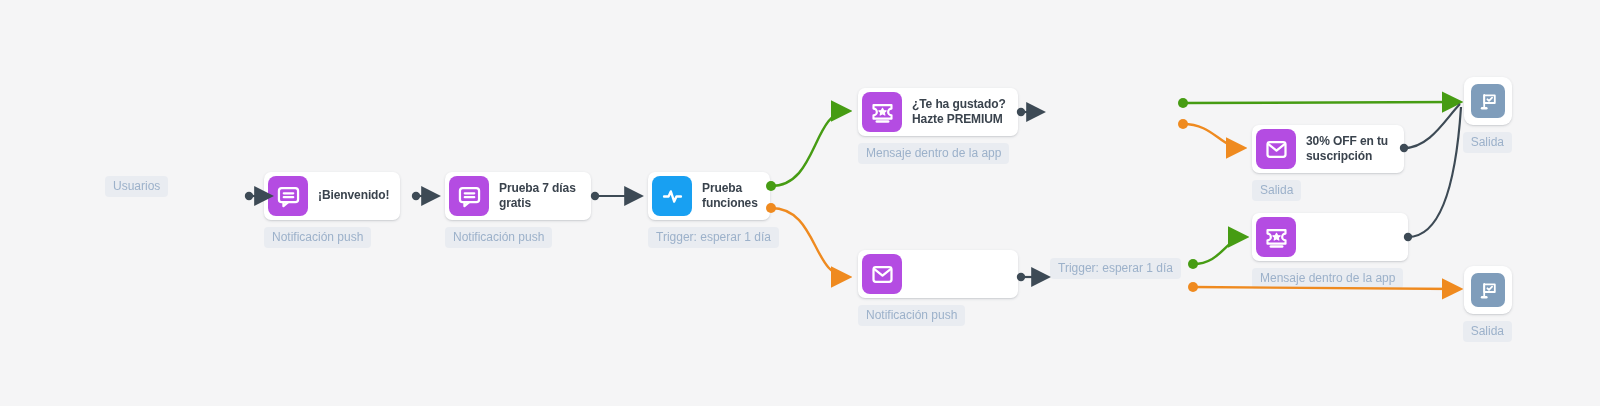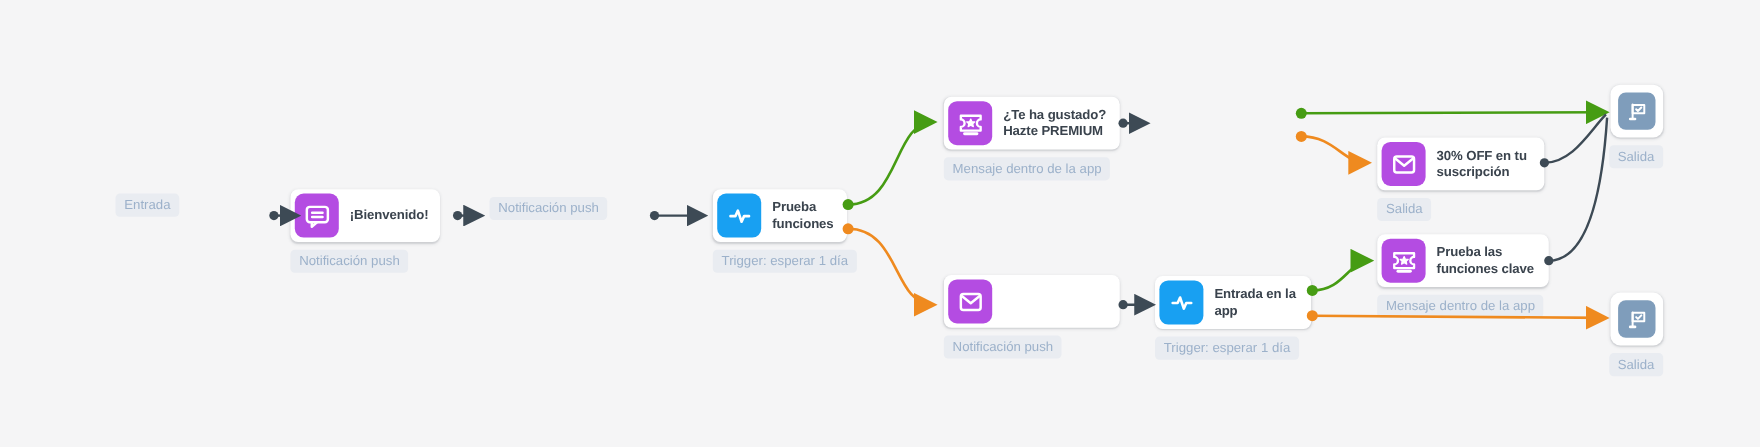--- a/index.html
+++ b/index.html
@@ -91,38 +91,48 @@
 
     <circle cx="771" cy="186" r="5" fill="#469c13"></circle>
     <circle cx="771" cy="208" r="5" fill="#ef8a1f"></circle>
     <circle cx="1183" cy="103" r="5" fill="#469c13"></circle>
     <circle cx="1183" cy="124" r="5" fill="#ef8a1f"></circle>
     <circle cx="1193" cy="264" r="5" fill="#469c13"></circle>
     <circle cx="1193" cy="287" r="5" fill="#ef8a1f"></circle>
   </svg>
 
   <div class="node" style="left:105px;top:169px;width:140px">
-    <span class="tag">Entrada</span>
+    <span class="tag">Usuarios</span>
   </div>
 
   <div class="node" style="left:264px;top:172px;width:136px">
     <div class="card">
       <span class="icon icon--push">
         <svg viewBox="0 0 24 24" fill="none" stroke="#fff" stroke-width="2" stroke-linejoin="round" stroke-linecap="round">
             <rect x="3.5" y="4.5" width="17" height="12.5" rx="2.4"></rect>
             <path d="M7.5 17v3.6l4.2-3.6"></path>
             <path d="M7.8 9.2h8.4M7.8 12.6h8.4"></path>
           </svg>
       </span>
       <span class="title">¡Bienvenido!</span>
     </div>
     <span class="tag">Notificación push</span>
   </div>
 
   <div class="node" style="left:445px;top:172px;width:146px">
+    <div class="card">
+      <span class="icon icon--push">
+        <svg viewBox="0 0 24 24" fill="none" stroke="#fff" stroke-width="2" stroke-linejoin="round" stroke-linecap="round">
+            <rect x="3.5" y="4.5" width="17" height="12.5" rx="2.4"></rect>
+            <path d="M7.5 17v3.6l4.2-3.6"></path>
+            <path d="M7.8 9.2h8.4M7.8 12.6h8.4"></path>
+          </svg>
+      </span>
+      <span class="title">Prueba 7 días gratis</span>
+    </div>
     <span class="tag">Notificación push</span>
   </div>
 
   <div class="node" style="left:648px;top:172px;width:122px">
     <div class="card">
       <span class="icon icon--trigger">
         <svg viewBox="0 0 24 24" fill="none" stroke="#fff" stroke-width="2.1" stroke-linejoin="round" stroke-linecap="round">
             <path d="M4.5 12h4l2-4.5 3 9 2-4.5h4"></path>
           </svg>
       </span>
@@ -165,41 +175,32 @@
         <svg viewBox="0 0 24 24" fill="none" stroke="#fff" stroke-width="2" stroke-linejoin="round" stroke-linecap="round">
             <rect x="4" y="5.5" width="16" height="13" rx="2"></rect>
             <path d="M4.8 7.2 12 13l7.2-5.8"></path>
           </svg>
       </span>
     </div>
     <span class="tag">Notificación push</span>
   </div>
 
   <div class="node" style="left:1050px;top:251px;width:142px">
-    <div class="card">
-      <span class="icon icon--trigger">
-        <svg viewBox="0 0 24 24" fill="none" stroke="#fff" stroke-width="2.1" stroke-linejoin="round" stroke-linecap="round">
-            <path d="M4.5 12h4l2-4.5 3 9 2-4.5h4"></path>
-          </svg>
-      </span>
-      <span class="title">Entrada en la app</span>
-    </div>
     <span class="tag">Trigger: esperar 1 día</span>
   </div>
 
   <div class="node" style="left:1252px;top:213px;width:156px">
     <div class="card">
       <span class="icon icon--push">
         <svg viewBox="0 0 24 24" fill="none" stroke="#fff" stroke-width="1.9" stroke-linejoin="round" stroke-linecap="round">
             <path d="M4 5.5h16v3a3 3 0 0 0 0 6v3H4v-3a3 3 0 0 0 0-6z"></path>
             <path d="M12 8.2l1 2.1 2.3.2-1.7 1.5.5 2.3-2.1-1.2-2.1 1.2.5-2.3-1.7-1.5 2.3-.2z" fill="#fff" stroke-width="1"></path>
             <path d="M7 20h10" stroke-width="2.4"></path>
           </svg>
       </span>
-      <span class="title">Prueba las funciones clave</span>
     </div>
     <span class="tag">Mensaje dentro de la app</span>
   </div>
 
   <div class="exit-node" style="left:1464px;top:77px">
     <div class="exit-card">
       <span class="icon icon--exit">
         <svg viewBox="0 0 24 24" fill="none" stroke="#fff" stroke-width="1.8" stroke-linejoin="round" stroke-linecap="round">
             <path d="M8.2 18.5V6"></path>
             <path d="M6 19.2h4.4" stroke-width="2.4"></path>

